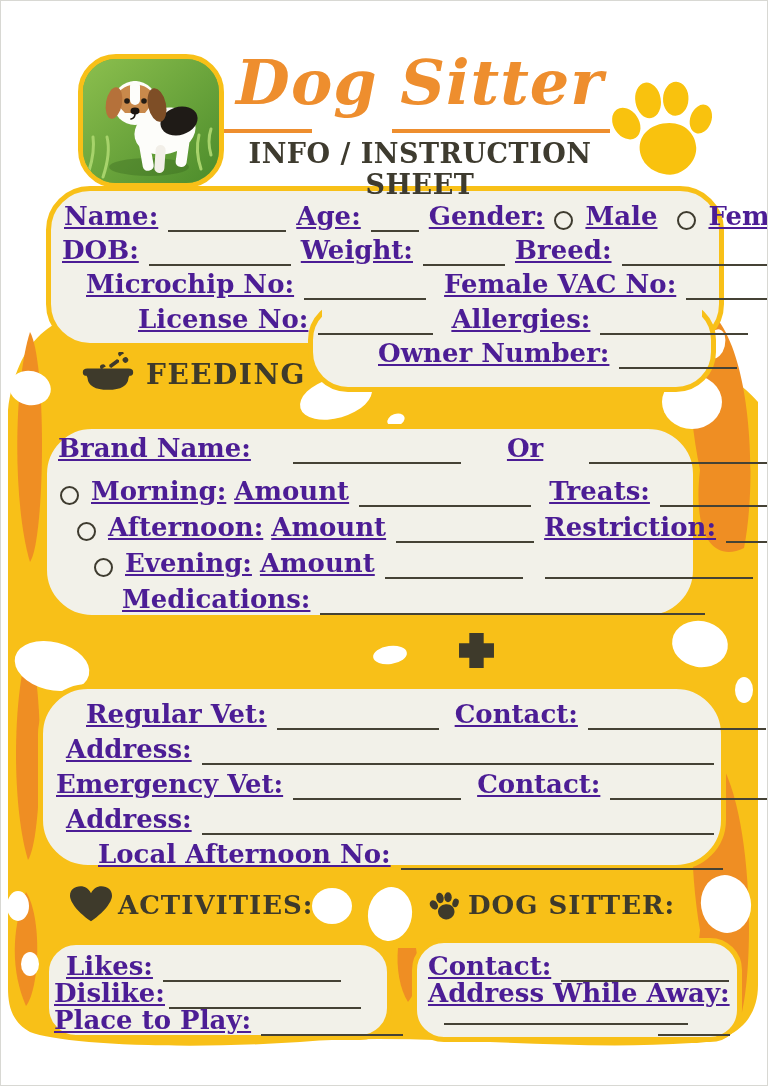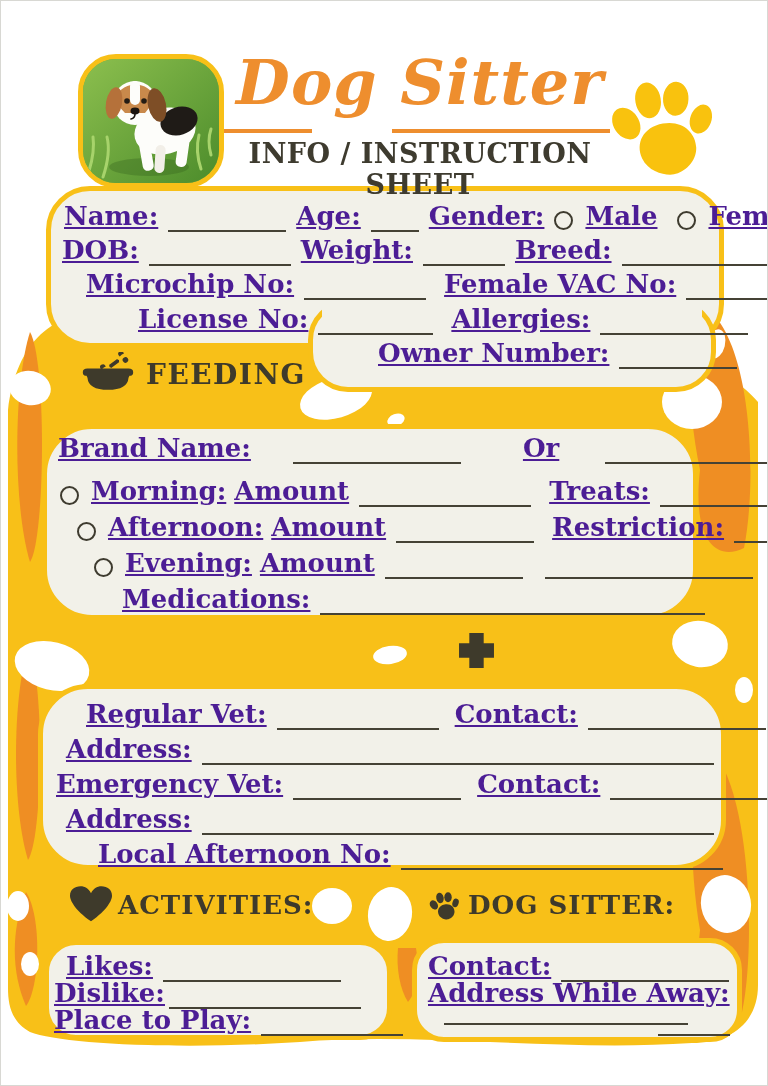--- a/index.html
+++ b/index.html
@@ -164,39 +164,39 @@
     <path fill="#3E3A2B" d="M8 17 Q3 17 3 21 Q3 25 7 25 L8 27 Q9 40 30 40 Q51 40 52 27 L53 25 Q57 25 57 21 Q57 17 52 17 Z"></path>
   </svg>
   <span class="txt">FEEDING</span>
 </div>
 
 <div class="panel" style="left:42px;top:424px;width:656px;height:196px;border-radius:50px;"></div>
 
 <div class="row" style="left:58px;top:434px;gap:42px;">
   <span class="lbl">Brand Name:</span>
   <span class="ln" style="width:168px;"></span>
-  <span class="lbl" style="margin-left:20px;">Or</span>
+  <span class="lbl" style="margin-left:4px;">Or</span>
   <span class="ln" style="width:192px;margin-left:4px;"></span>
 </div>
 
 <div class="row" style="left:60px;top:477px;">
   <span class="radio"></span>
   <span class="lbl">Morning:</span>
   <span class="lbl" style="margin-left:-2px;">Amount</span>
   <span class="ln" style="width:172px;"></span>
   <span class="lbl" style="margin-left:8px;">Treats:</span>
   <span class="ln" style="width:118px;"></span>
 </div>
 
 <div class="row" style="left:77px;top:513px;">
   <span class="radio"></span>
   <span class="lbl">Afternoon:</span>
   <span class="lbl" style="margin-left:-2px;">Amount</span>
   <span class="ln" style="width:138px;"></span>
-  <span class="lbl" style="margin-left:8px;">Restriction:</span>
+  <span class="lbl" style="">Restriction:</span>
   <span class="ln" style="width:88px;"></span>
 </div>
 
 <div class="row" style="left:94px;top:549px;">
   <span class="radio"></span>
   <span class="lbl">Evening:</span>
   <span class="lbl" style="margin-left:-2px;">Amount</span>
   <span class="ln" style="width:138px;"></span>
   <span class="ln" style="width:208px;margin-left:12px;"></span>
 </div>

